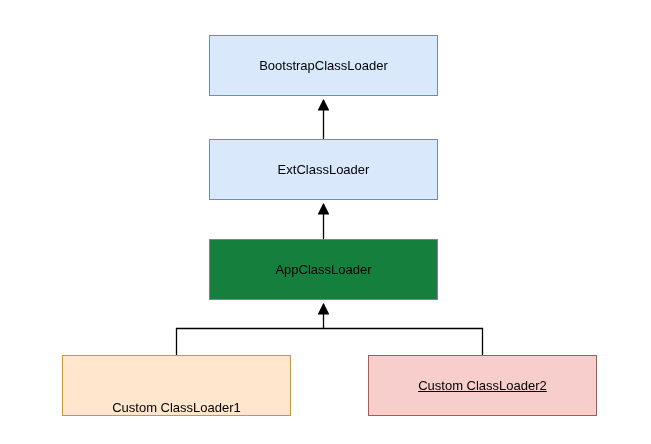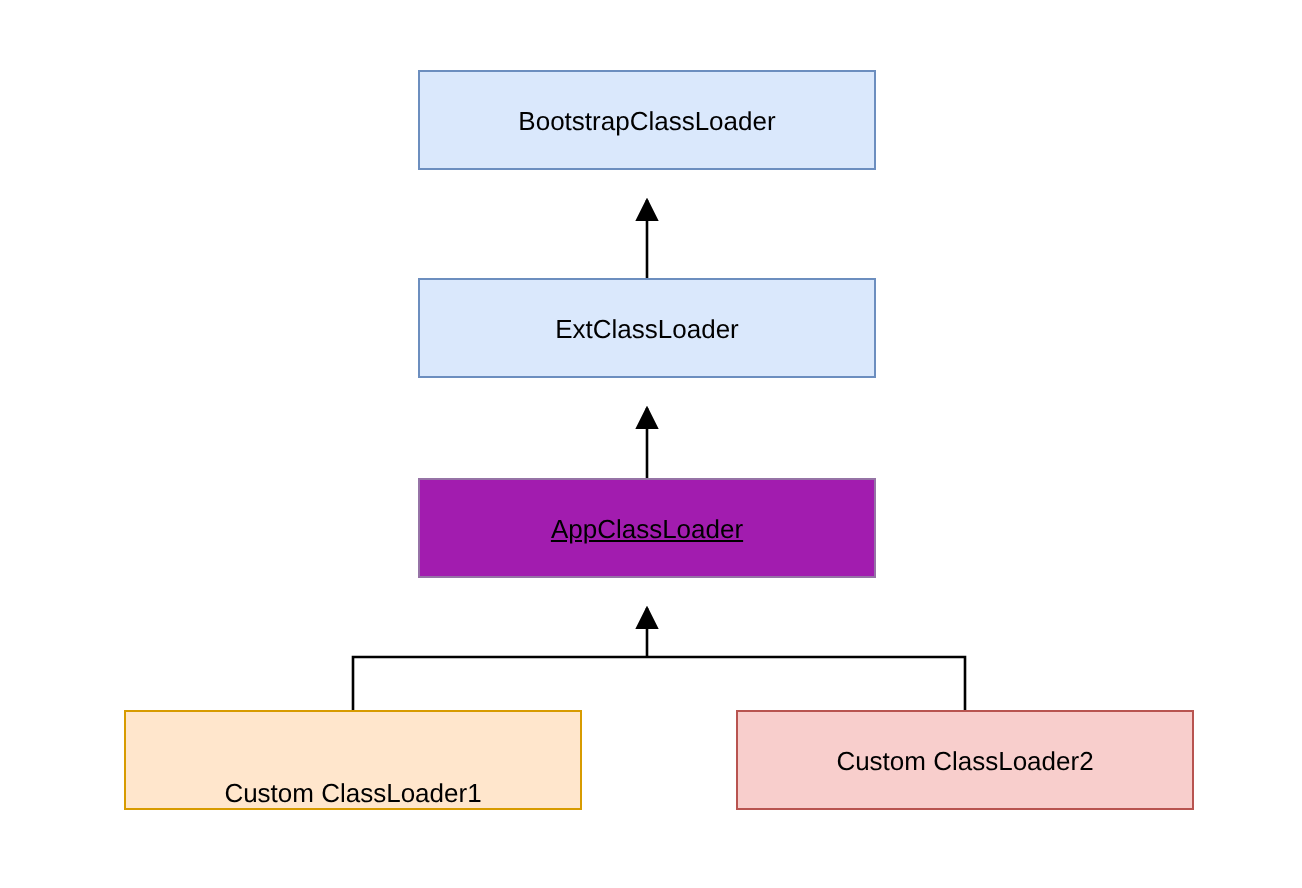--- a/index.html
+++ b/index.html
@@ -29,27 +29,27 @@
     position: absolute;
     box-sizing: border-box;
     display: flex;
     align-items: center;
     justify-content: center;
     text-align: center;
     font-size: 13px;
     color: #000000;
     border: 1px solid #000;
     width: 229px;
-    height: 50px;
+    height: 61px;
   }
   .node-bootstrap { left: 209px; top: 35px;  background: #dae8fc; border-color: #6c8ebf; }
   .node-ext       { left: 209px; top: 139px; background: #dae8fc; border-color: #6c8ebf; }
-  .node-app       { left: 209px; top: 239px; background: #a21caf; border-color: #9673a6; text-decoration: underline; }
+  .node-app       { left: 209px; top: 239px; background: #15803d; border-color: #9673a6; }
   .node-custom1   { left: 62px;  top: 355px; background: #ffe6cc; border-color: #d79b00; align-items: flex-end; }
-  .node-custom2   { left: 368px; top: 355px; background: #f8cecc; border-color: #b85450; }
+  .node-custom2   { left: 368px; top: 355px; background: #f8cecc; border-color: #b85450; text-decoration: underline; }
   .node-label { display: inline-block; padding: 0 6px; }
 </style>
 </head>
 <body>
 
 <div class="canvas">
 
   <svg class="edges" width="651" height="444" viewBox="0 0 651 444" xmlns="http://www.w3.org/2000/svg">
     <defs>
       <marker id="arrowhead" viewBox="0 0 10 10" refX="9" refY="5" markerWidth="9" markerHeight="9" orient="auto-start-reverse">

